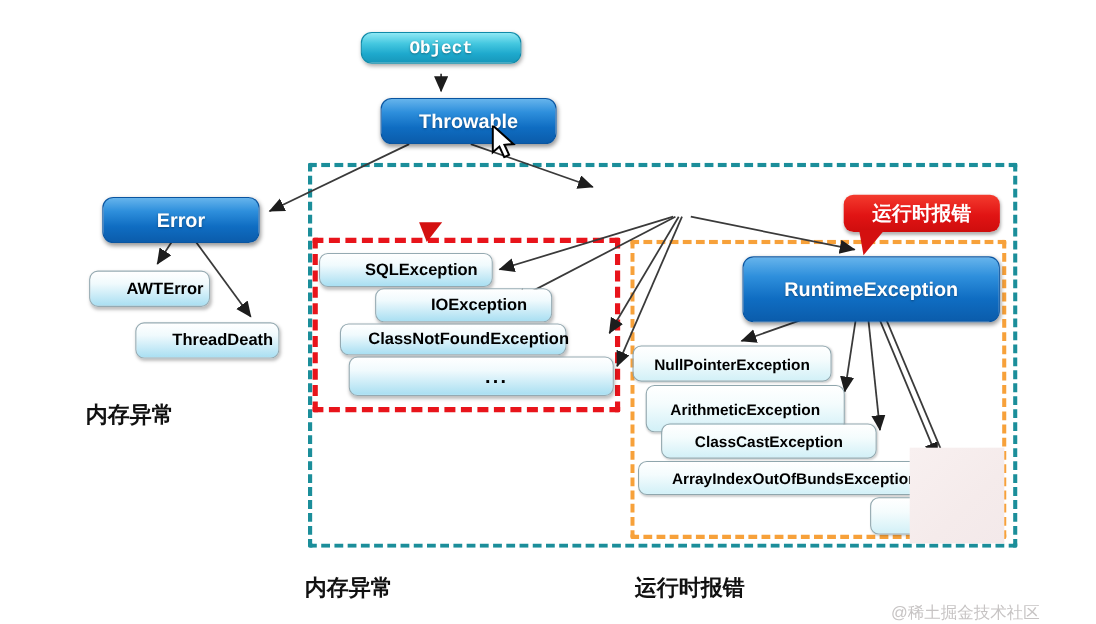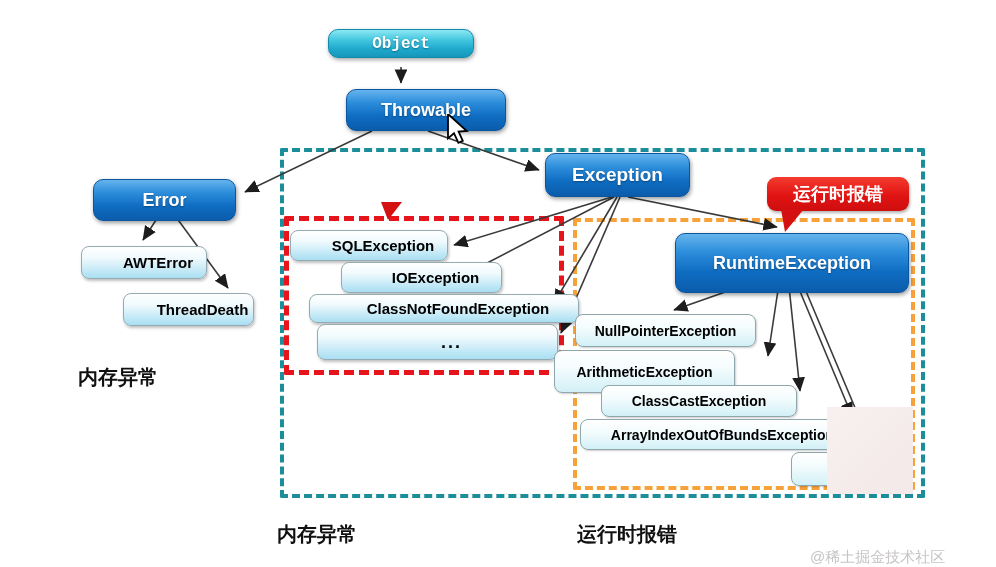--- a/index.html
+++ b/index.html
@@ -87,33 +87,32 @@
       <line x1="780" y1="277" x2="768" y2="356" marker-end="url(#ah)"></line>
       <line x1="788" y1="277" x2="800" y2="391" marker-end="url(#ah)"></line>
       <line x1="794" y1="277" x2="852" y2="416" marker-end="url(#ah)"></line>
       <line x1="800" y1="277" x2="872" y2="448" marker-end="url(#ah)"></line>
     </g>
   </svg>
 
   <div class="node node-cyan" style="left:328px;top:29px;width:146px;height:29px;font-family:Liberation Mono, monospace;">Object</div>
   <div class="node node-blue" style="left:330px;top:89px;width:160px;height:42px;margin-left:16px;">Throwable</div>
   <div class="node node-blue" style="left:93px;top:179px;width:143px;height:42px;">Error</div>
-  <div class="node node-blue" style="left:545px;top:153px;width:145px;height:44px;font-size:19px;">Exception</div>
   <div class="node node-blue" style="left:675px;top:233px;width:234px;height:60px;">RuntimeException</div>
 
-  <div class="node node-light" style="left:81px;top:246px;width:126px;height:33px;">AWTError</div>
+  <div class="node node-light" style="left:81px;top:246px;width:110px;height:33px;">AWTError</div>
   <div class="node node-light" style="left:123px;top:293px;width:131px;height:33px;">ThreadDeath</div>
 
   <div class="node node-light" style="left:290px;top:230px;width:158px;height:31px;">SQLException</div>
   <div class="node node-light" style="left:296px;top:262px;width:161px;height:31px;margin-left:45px;">IOException</div>
-  <div class="node node-light" style="left:309px;top:294px;width:270px;height:29px;">ClassNotFoundException</div>
+  <div class="node node-light" style="left:309px;top:294px;width:206px;height:29px;">ClassNotFoundException</div>
   <div class="node node-light" style="left:317px;top:324px;width:241px;height:36px;font-size:18px;letter-spacing:2px;">...</div>
 
   <div class="node node-pale" style="left:575px;top:314px;width:181px;height:33px;">NullPointerException</div>
-  <div class="node node-pale" style="left:554px;top:350px;width:181px;height:43px;">ArithmeticException</div>
+  <div class="node node-pale" style="left:587px;top:350px;width:181px;height:43px;">ArithmeticException</div>
   <div class="node node-pale" style="left:601px;top:385px;width:196px;height:32px;">ClassCastException</div>
   <div class="node node-pale" style="left:580px;top:419px;width:285px;height:31px;overflow:hidden;">ArrayIndexOutOfBundsException</div>
   <div class="node node-pale" style="left:791px;top:452px;width:86px;height:34px;"></div>
 
   <div class="tail" style="left:381px;top:202px;border-top:18px solid #d41010;border-left:7px solid transparent;border-right:14px solid transparent;"></div>
 
   <div class="callout" style="left:767px;top:177px;width:142px;height:34px;">运行时报错</div>
   <div class="tail" style="left:781px;top:209px;border-top:23px solid #d41010;border-right:19px solid transparent;border-left:4px solid transparent;"></div>
 
   <div class="caption" style="left:78px;top:364px;">内存异常</div>

